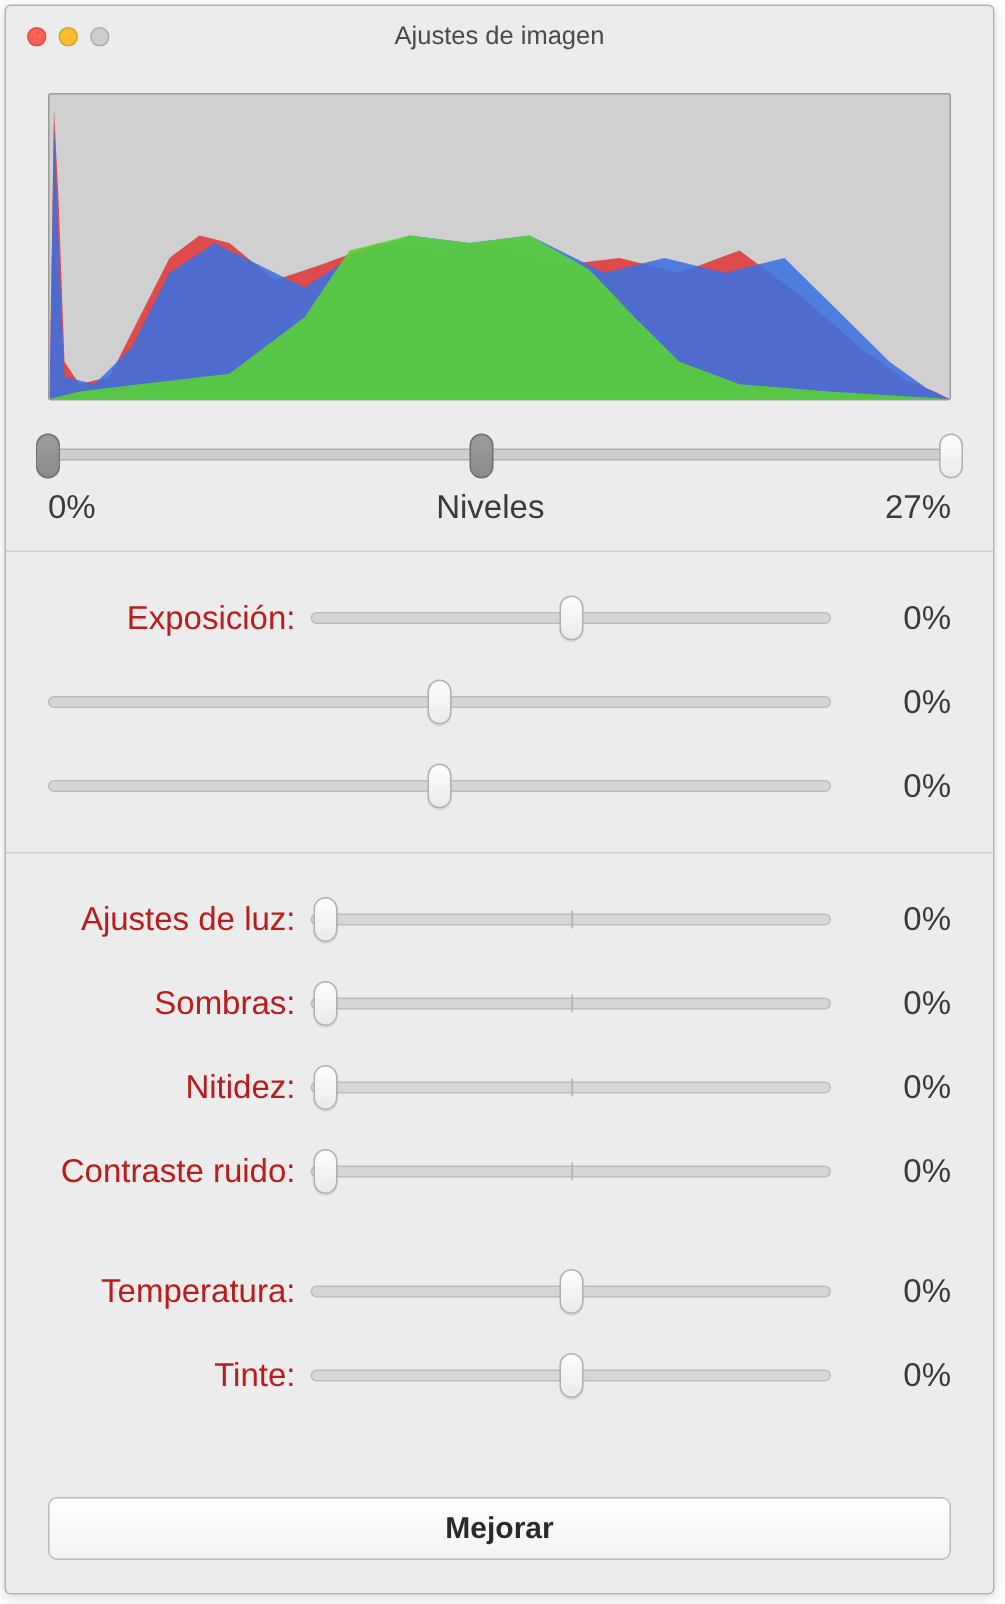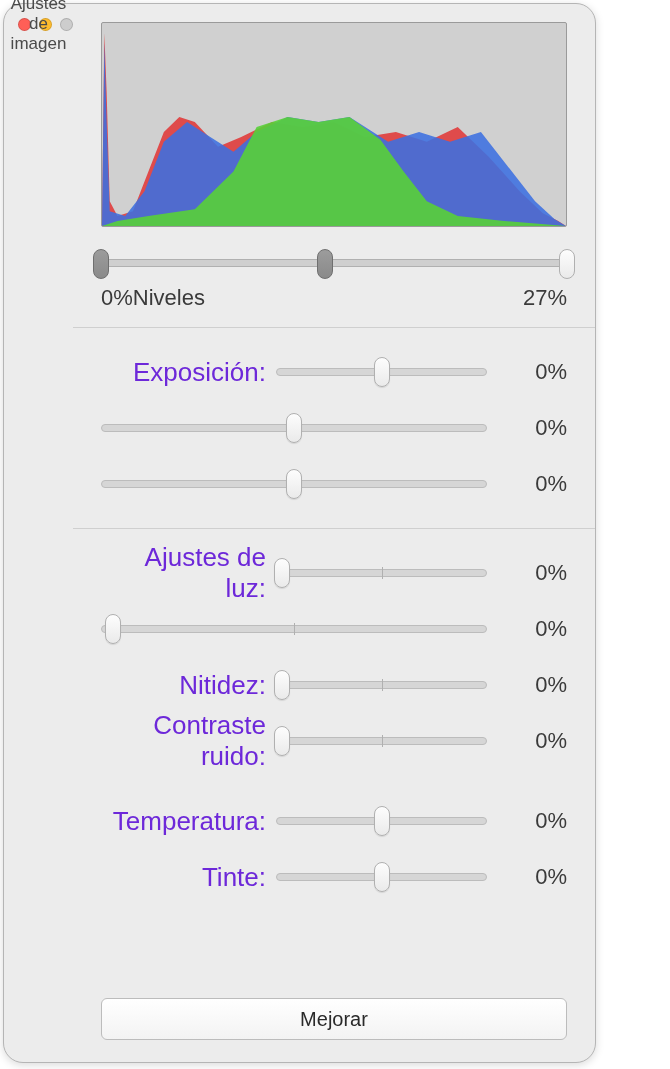--- a/index.html
+++ b/index.html
@@ -4,29 +4,29 @@
 <style>
 * { box-sizing: border-box; margin: 0; padding: 0; }
 body {
   font-family: -apple-system, "Helvetica Neue", Helvetica, Arial, sans-serif;
   background: #fff;
   width: 670px;
   height: 1069px;
   overflow: hidden;
 }
 .window {
-  width: 593px;
+  width: 660px;
   height: 1060px;
   margin: 3px;
   background: #ececec;
   border: 1px solid #b5b5b5;
-  border-radius: 20px;
+  border-radius: 4px;
   box-shadow: 0 2px 8px rgba(0,0,0,0.15);
   display: flex;
-  flex-direction: row;
+  flex-direction: column;
 }
 .titlebar {
   height: 40px;
   display: flex;
   align-items: center;
   border-bottom: 0px solid #d0d0d0;
   position: relative;
 }
 .traffic {
   display: flex;
@@ -88,37 +88,37 @@
   transform: translateX(-50%);
   cursor: pointer;
 }
 .levels-labels {
   display: flex;
   justify-content: space-between;
   font-size: 22px;
   color: #3a3a3a;
   margin-top: 4px;
 }
-.levels-labels .center { flex:1; text-align:left; }
+.levels-labels .center { flex:1; text-align:center; }
 
 .divider {
   height: 1px;
   background: #cfcfcf;
   margin: 16px -28px;
 }
 .slider-row {
   display: flex;
   align-items: center;
   height: 56px;
 }
 .slider-label {
   width: 175px;
   text-align: right;
-  font-size: 26px;
-  color: #6d28d9;
+  font-size: 22px;
+  color: #b91c1c;
   padding-right: 10px;
 }
 .slider-wrap {
   flex: 1;
   position: relative;
   height: 30px;
   display:flex;
   align-items:center;
 }
 .slider-track {
@@ -165,20 +165,21 @@
 }
 .btn {
   flex: 1;
   height: 42px;
   background: linear-gradient(#ffffff,#f3f3f3);
   border: 1px solid #bcbcbc;
   border-radius: 6px;
   font-size: 20px;
   color: #2a2a2a;
   cursor: pointer;
+  font-weight: bold;
 }
 </style>
 </head>
 <body>
 
 <div class="window">
   <div class="titlebar">
     <div class="traffic">
       <span class="dot-close"></span>
       <span class="dot-min"></span>
@@ -245,20 +246,21 @@
           <div class="slider-label">Ajustes de luz:</div>
           <div class="slider-wrap">
             <div class="slider-track">
               <div class="slider-tick"></div>
             </div>
             <div class="slider-thumb" style="left:3%"></div>
           </div>
           <div class="slider-value">0%</div>
         </div>
         <div class="slider-row">
+          <div class="slider-label">Sombras:</div>
           <div class="slider-wrap">
             <div class="slider-track">
               <div class="slider-tick"></div>
             </div>
             <div class="slider-thumb" style="left:3%"></div>
           </div>
           <div class="slider-value">0%</div>
         </div>
         <div class="slider-row">
           <div class="slider-label">Nitidez:</div>

